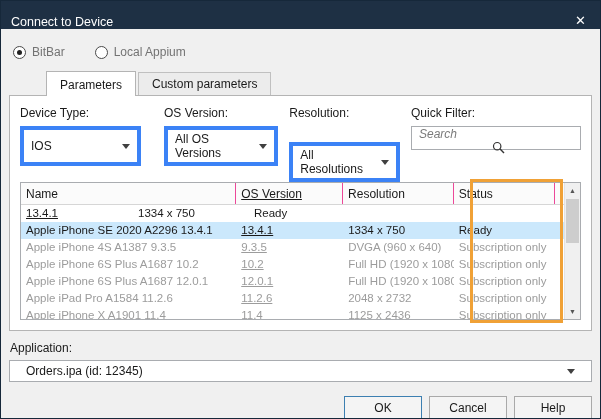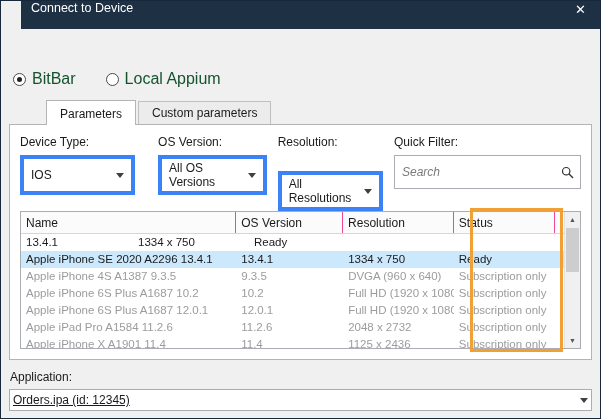--- a/index.html
+++ b/index.html
@@ -3,29 +3,29 @@
 <meta charset="utf-8">
 <style>
   * { margin: 0; padding: 0; box-sizing: border-box; }
   html, body { background: #d8d8d8; font-family: "Liberation Sans", "DejaVu Sans", sans-serif; }
   .dialog {
     width: 601px; height: 419px; background: #f0f0f0;
     border: 1px solid #16283a; position: relative; overflow: hidden;
   }
   .titlebar {
     height: 28px; background: #1e3044; color: #ffffff;
-    display: flex; align-items: flex-start; padding: 0 10px; font-size: 12.5px; margin-left: 20px;
+    display: flex; align-items: flex-end; padding: 0 10px; font-size: 12.5px;
   }
   .titlebar .close {
     margin-left: auto; font-size: 13px; line-height: 1; cursor: default; padding: 2px 4px;
   }
   .body { padding: 8px 8px 10px 8px; }
 
   
-  .radio-row { display: flex; gap: 30px; padding: 8px 4px 11px 4px; font-size: 16px; color: #14532d; margin-top: 25px; }
+  .radio-row { display: flex; gap: 30px; padding: 8px 4px 11px 4px; font-size: 12px; color: #737373; }
   .radio { display: flex; align-items: center; cursor: default; }
   .rb {
     width: 13px; height: 13px; border: 1px solid #4a4a4a; border-radius: 50%;
     background: #fff; margin-right: 6px; position: relative; display: inline-block;
   }
   .rb.selected::after {
     content: ""; position: absolute; left: 3px; top: 3px; width: 5px; height: 5px;
     border-radius: 50%; background: #222;
   }
 
@@ -52,22 +52,22 @@
   .fselect {
     height: 22px; border: 4px solid #3b82f6; background: #fff;
     display: flex; align-items: center; justify-content: space-between;
     padding: 16px 7px; font-size: 12px; color: #1a1a1a; cursor: default;
   }
   .dd-arrow {
     width: 0; height: 0; border-left: 4px solid transparent; border-right: 4px solid transparent;
     border-top: 5px solid #404040; margin-left: 6px; flex: none;
   }
   .searchbox {
-    height: 34px; border: 1px solid #a9acb0; background: #fff;
-    display: flex; align-items: center; padding: 0 6px 0 7px;
+    height: 24px; border: 1px solid #a9acb0; background: #fff;
+    display: flex; align-items: center; padding: 0 6px 0 7px; flex-direction: column;
   }
   .searchbox input {
     border: none; outline: none; flex: 1; font-size: 12px; min-width: 0;
     font-family: "Liberation Sans", "DejaVu Sans", sans-serif; color: #1a1a1a; background: transparent;
   }
   .searchbox input::placeholder { font-style: italic; color: #7a7a7a; }
   .mag { flex: none; margin-left: 4px; }
 
   
   .found-row { display: flex; align-items: flex-end; margin-top: 11px; margin-bottom: 4px; }
@@ -81,21 +81,21 @@
   
   .table-wrap { position: relative; }
   .dtable {
     border: 1px solid #a9acb0; background: #fff; height: 138px; overflow: hidden; position: relative;
   }
   .thead { display: flex; height: 22px; background: #fbfbfb; border-bottom: 1px solid #d6d6d6; width: calc(100% - 16px); }
   .hcell {
     font-size: 12px; color: #1a1a1a; padding: 4px 4px 0 5px;
     border-right: 1px solid #ec4899; white-space: nowrap; overflow: hidden;
   }
-  .c0 { width: 226px; } .c1 { width: 112px; } .c2 { width: 116px; } .c3 { width: 106px; }
+  .c0 { width: 226px; } .c1 { width: 112px; text-decoration: underline; } .c2 { width: 116px; } .c3 { width: 106px; }
   .cfill { flex: 1; border-right: none; }
   .tbody { width: calc(100% - 16px); }
   .trow { display: flex; height: 17px; line-height: 17px; font-size: 11.5px; color: #1a1a1a; cursor: default; }
   .trow.selected { background: #cbe8fc; }
   .trow.disabled { color: #9c9c9c; }
   .tcell { padding: 0 4px 0 5px; white-space: nowrap; overflow: hidden; }
 
   
   .vscroll {
     position: absolute; right: 0; top: 0; bottom: 0; width: 16px;
@@ -113,21 +113,21 @@
   .status-highlight {
     position: absolute; left: 450px; top: -3px; width: 93px; height: calc(100% + 6px);
     border: 3px solid #f0a136; pointer-events: none; z-index: 5;
   }
 
   
   .app-label { font-size: 12px; color: #1a1a1a; margin: 10px 0 5px 1px; }
   .app-select {
     height: 22px; border: 1px solid #a9acb0; background: #fff;
     display: flex; align-items: center; justify-content: space-between;
-    padding: 0 3px; font-size: 12px; color: #1a1a1a; cursor: default; text-decoration: underline;
+    padding: 0 16px; font-size: 12px; color: #1a1a1a; cursor: default;
   }
 
   
   .btn-row { display: flex; justify-content: flex-end; gap: 7px; margin-top: 14px; }
   .btn {
     width: 78px; height: 24px; font-size: 12px; color: #1a1a1a;
     background: #f4f4f4; border: 1px solid #a9a9a9; cursor: default;
     font-family: "Liberation Sans", "DejaVu Sans", sans-serif;
   }
   .btn.default { border-color: #3c7fb1; }

